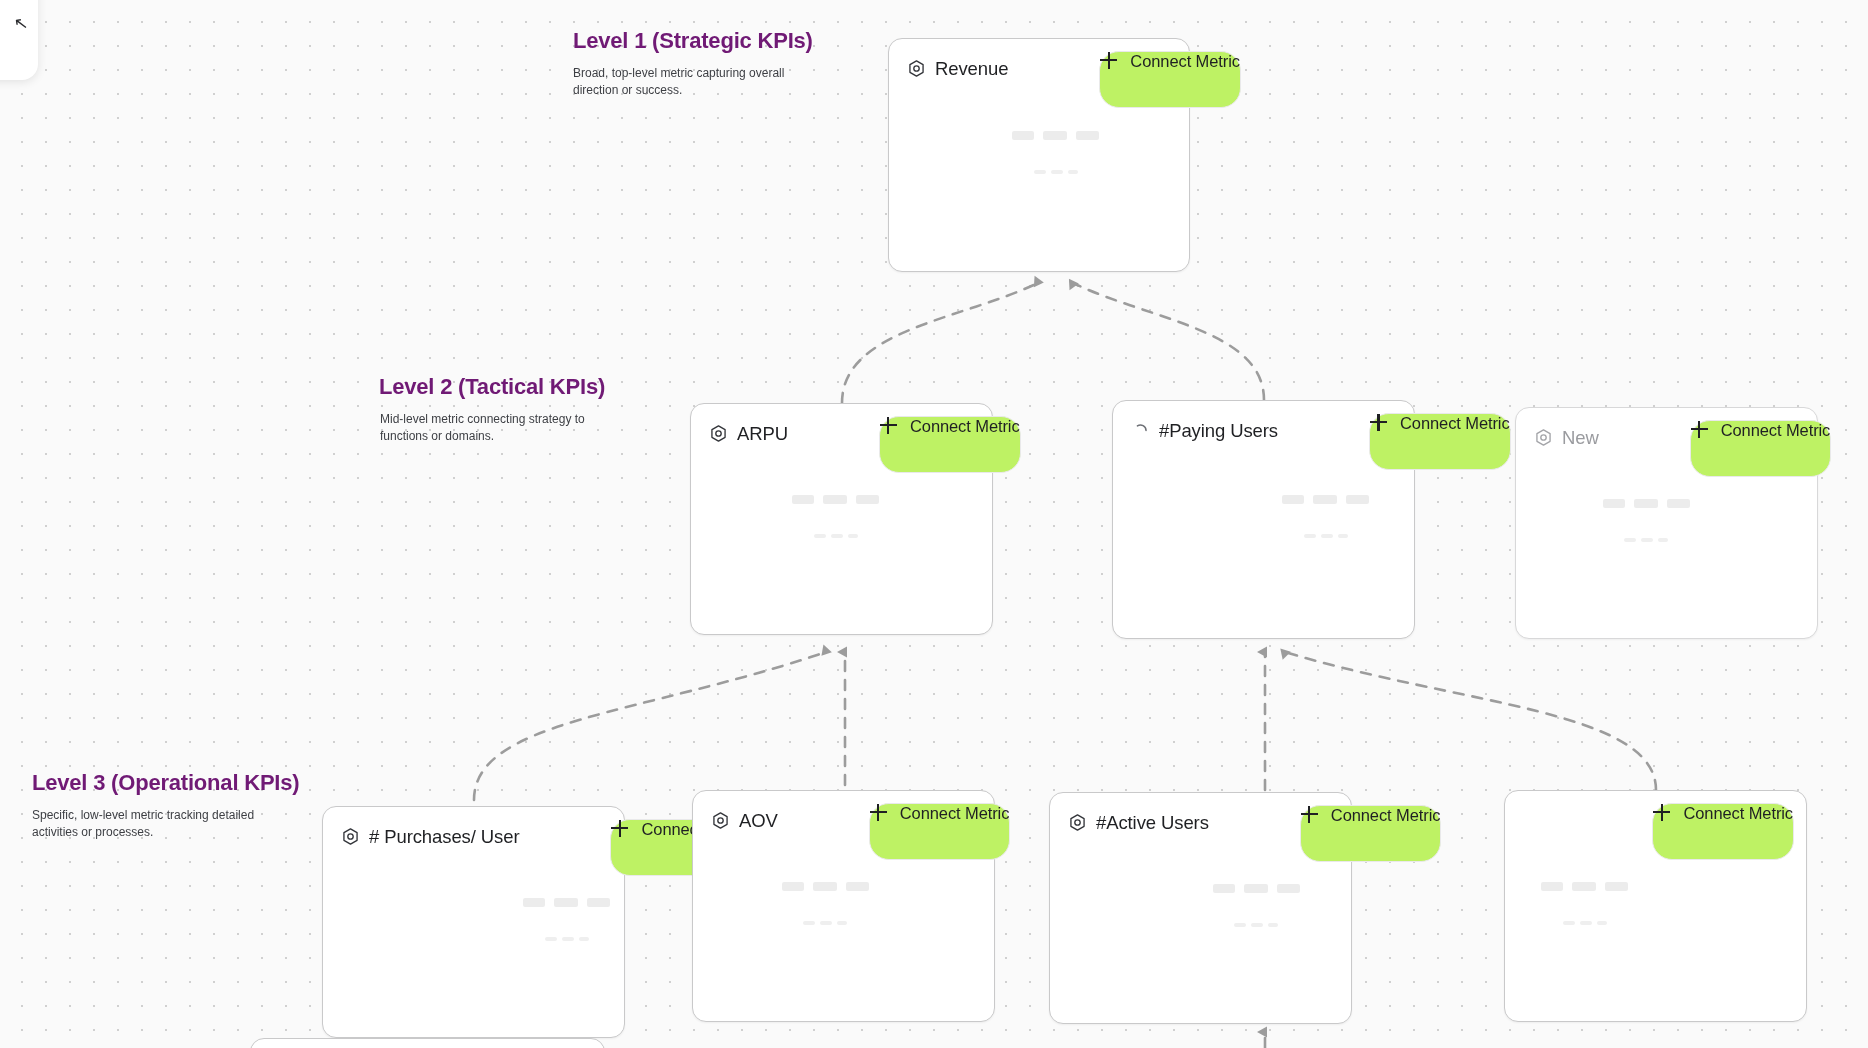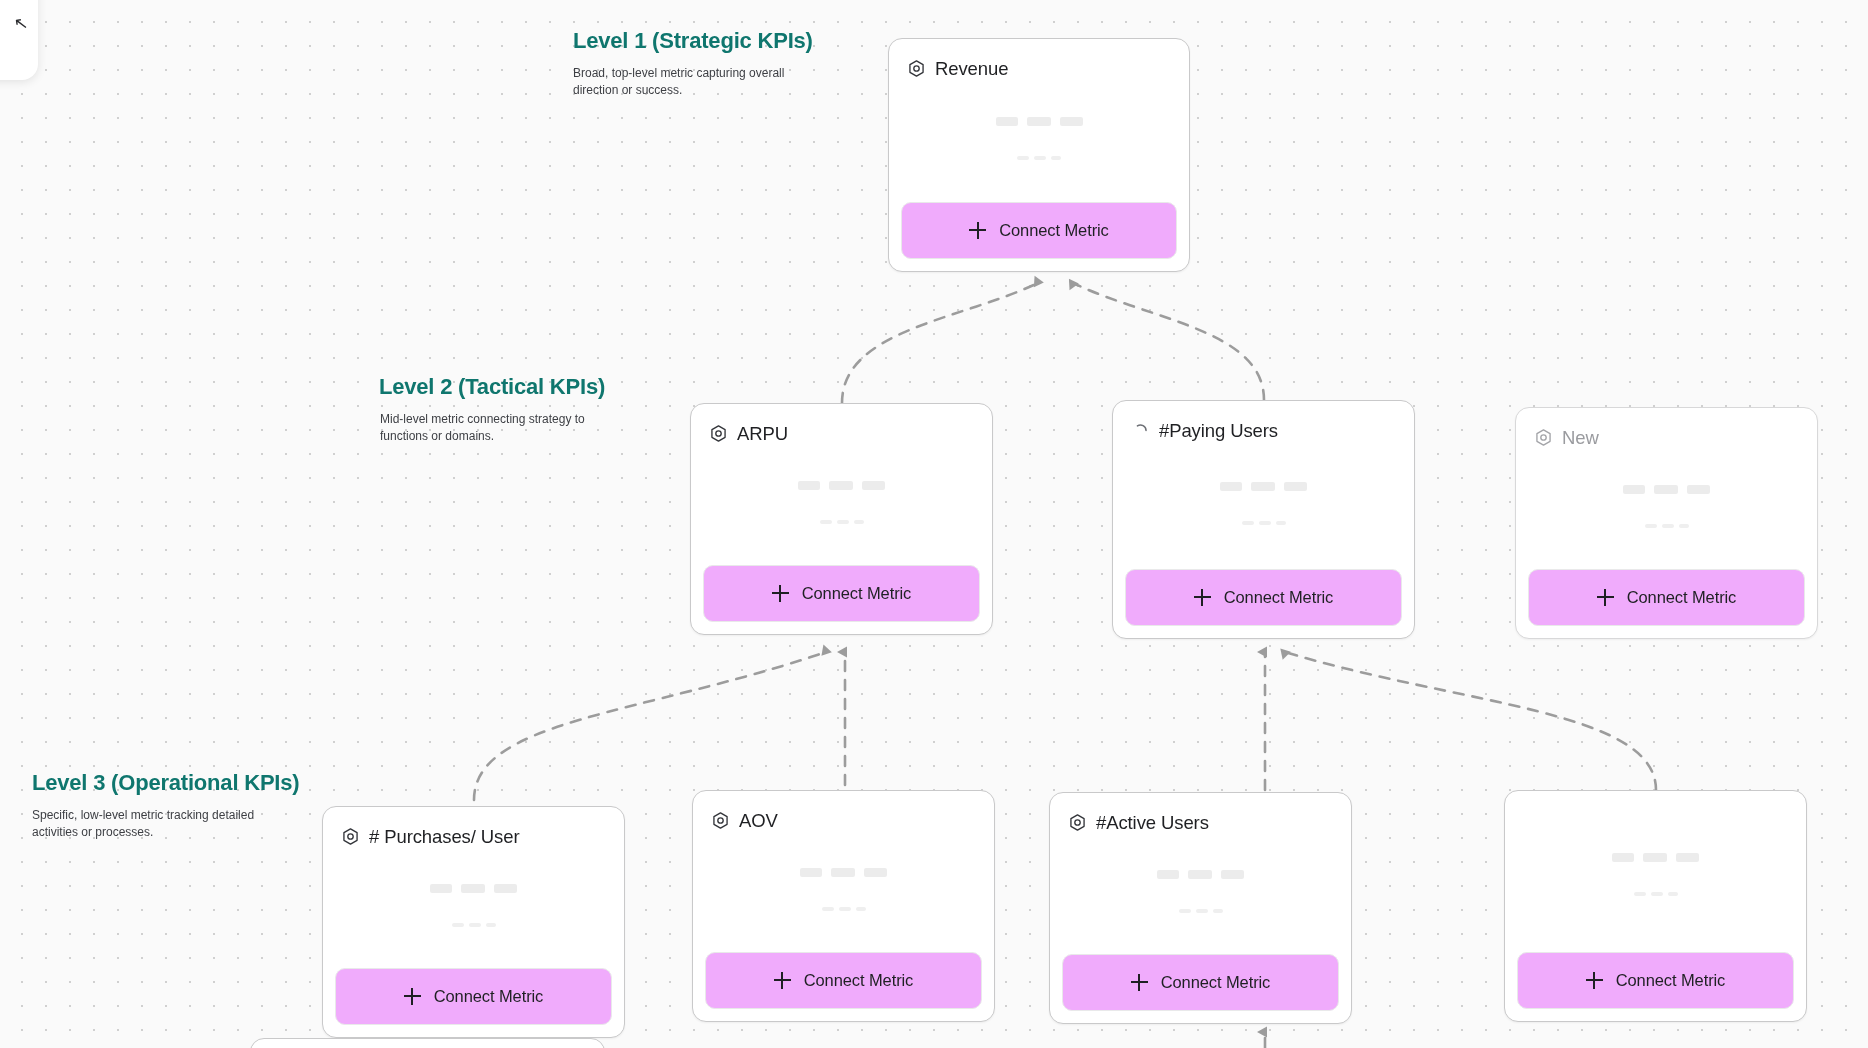--- a/index.html
+++ b/index.html
@@ -31,41 +31,41 @@
 
   
   .level-label {
     position: absolute;
     z-index: 2;
   }
   .level-title {
     font-size: 22px;
     font-weight: bold;
     letter-spacing: -0.2px;
-    color: #0f766e;
+    color: #701a75;
     white-space: nowrap;
   }
   .level-desc {
     margin-top: 11px;
     font-size: 12px;
     line-height: 1.42;
     color: #3d3f44;
     max-width: 255px;
   }
   .level-label.indent-1 .level-desc { margin-left: 1px; }
 
   
   .card {
     position: absolute;
     background: #ffffff;
     border: 1px solid #c9c9ca;
     border-radius: 14px;
     box-shadow: 0 1px 2px rgba(0,0,0,0.05);
     display: flex;
-    flex-direction: column;
+    flex-direction: row;
     padding: 12px 12px 12px 12px;
     z-index: 3;
   }
   .card.ghost {
     border-color: #d8d8d9;
   }
 
   .card-head {
     display: flex;
     align-items: center;
@@ -113,24 +113,23 @@
   .skel-row.small { gap: 5px; }
   .skel-row.small .skel { height: 4px; background: #efefef; }
   .skel-row.small .skel.a { width: 12px; }
   .skel-row.small .skel.b { width: 12px; }
   .skel-row.small .skel.c { width: 10px; }
 
   .connect-btn {
     flex: 0 0 auto;
     height: 57px;
     border: 1px solid #e9e9ea;
-    border-radius: 10px;
-    background: #f0abfc;
-    display: flex;
-    align-items: center;
+    border-radius: 20px;
+    background: #bef264;
+    display: flex;
     justify-content: center;
     gap: 13px;
     cursor: pointer;
     font-family: inherit;
   }
   .plus-icon {
     width: 17px; height: 17px;
     position: relative;
     flex: 0 0 17px;
   }

